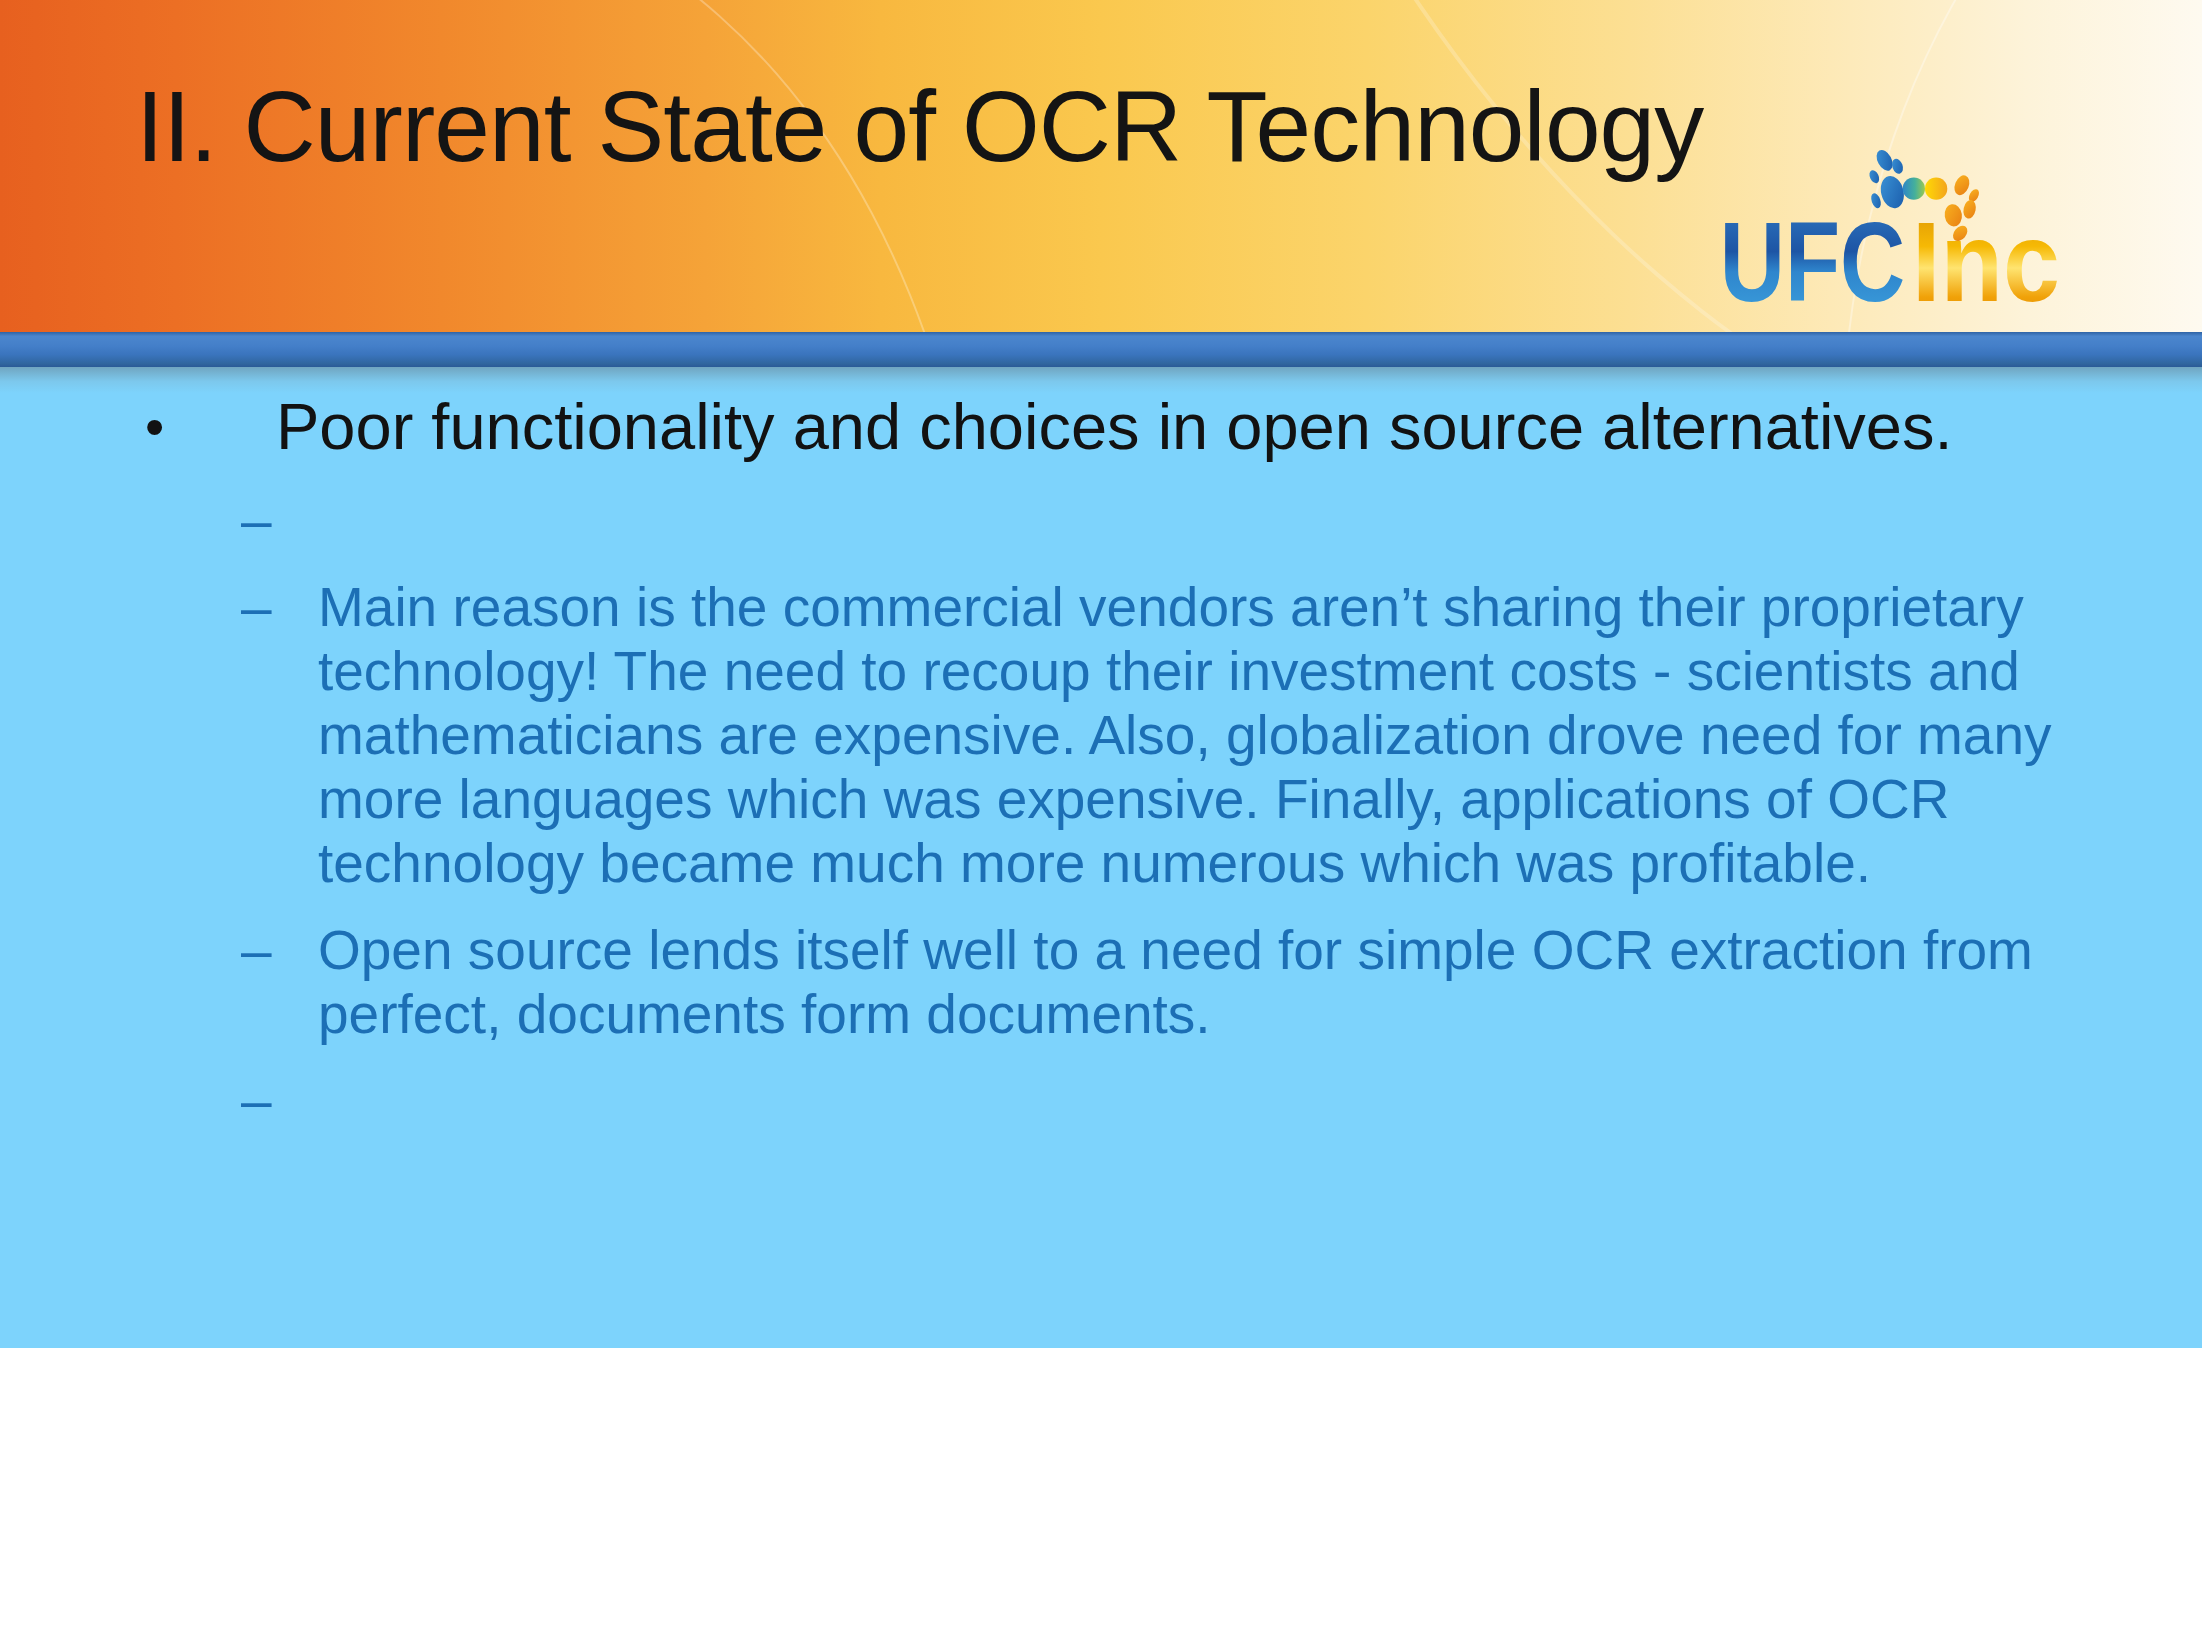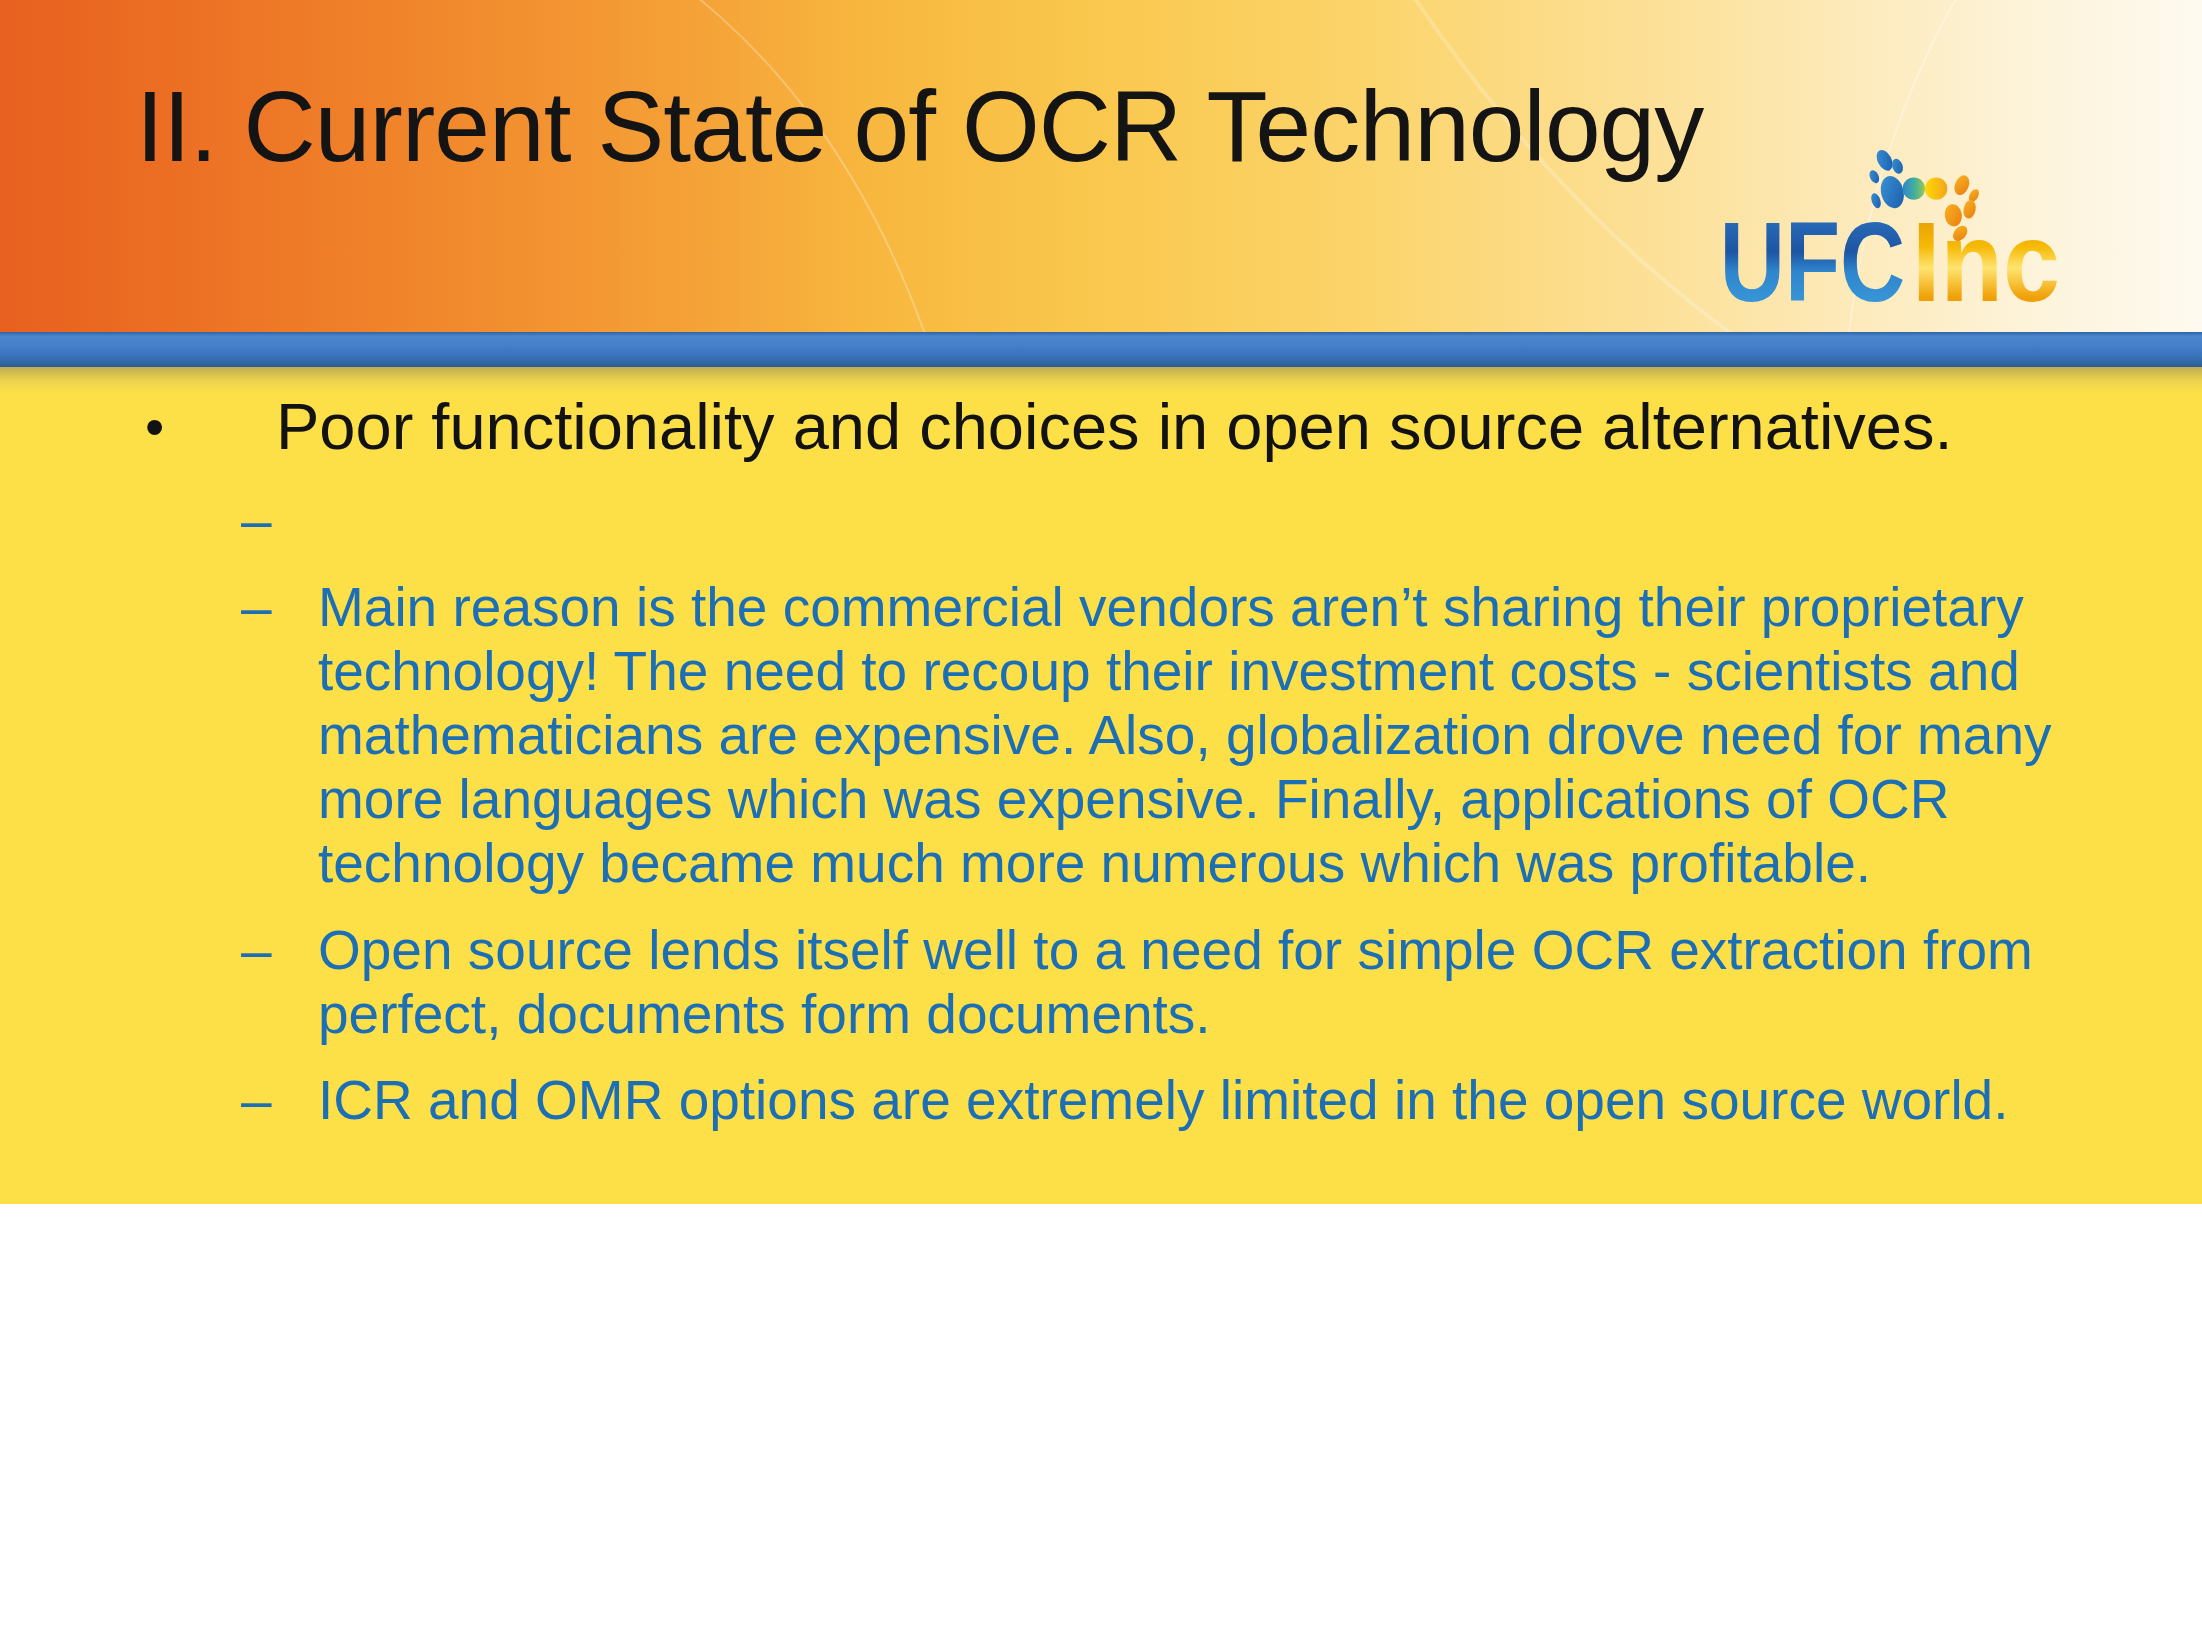--- a/index.html
+++ b/index.html
@@ -1,20 +1,20 @@
 <!DOCTYPE html>
 <html style="font-size:13.8px"><head>
 <meta charset="utf-8">
 <style>
   html,body{margin:0;padding:0;background:#ffffff;}
   .slide{
     position:relative;
-    width:2203px;height:1204px;
+    width:2203px;height:1348px;
     overflow:hidden;
-    background:#fde047;
+    background:#7dd3fc;
     font-family:"Liberation Sans","DejaVu Sans",sans-serif;
   }
 
   
   .header{
     position:absolute;left:0;top:0;width:2203px;height:332px;
     background:linear-gradient(90deg,
       #e7601f 0%, #ec6f24 8%, #f1882c 20%, #f5a338 32%,
       #f8b83f 40%, #fac84e 50%, #fbd46b 62%, #fcdf93 74%,
       #fdeaba 84%, #fdf3d9 92%, #fefaf0 100%);
@@ -164,21 +164,20 @@
       <li class="l2-item">
         <span class="l2-marker">–</span>
         <span class="l2-text">Main reason is the commercial vendors aren’t sharing their proprietary technology! The need to recoup their investment costs - scientists and mathematicians are expensive. Also, globalization drove need for many more languages which was expensive. Finally, applications of OCR technology became much more numerous which was profitable.</span>
       </li>
       <li class="l2-item">
         <span class="l2-marker">–</span>
         <span class="l2-text">Open source lends itself well to a need for simple OCR extraction from perfect, documents form documents.</span>
       </li>
       <li class="l2-item">
         <span class="l2-marker">–</span>
-        <span class="l2-text">ICR and OMR options are extremely limited in the open source world.</span>
       </li>
     </ul>
   </div>
 
   <div class="bottom-line"></div>
 
 </div>
 
 
 </body></html>

